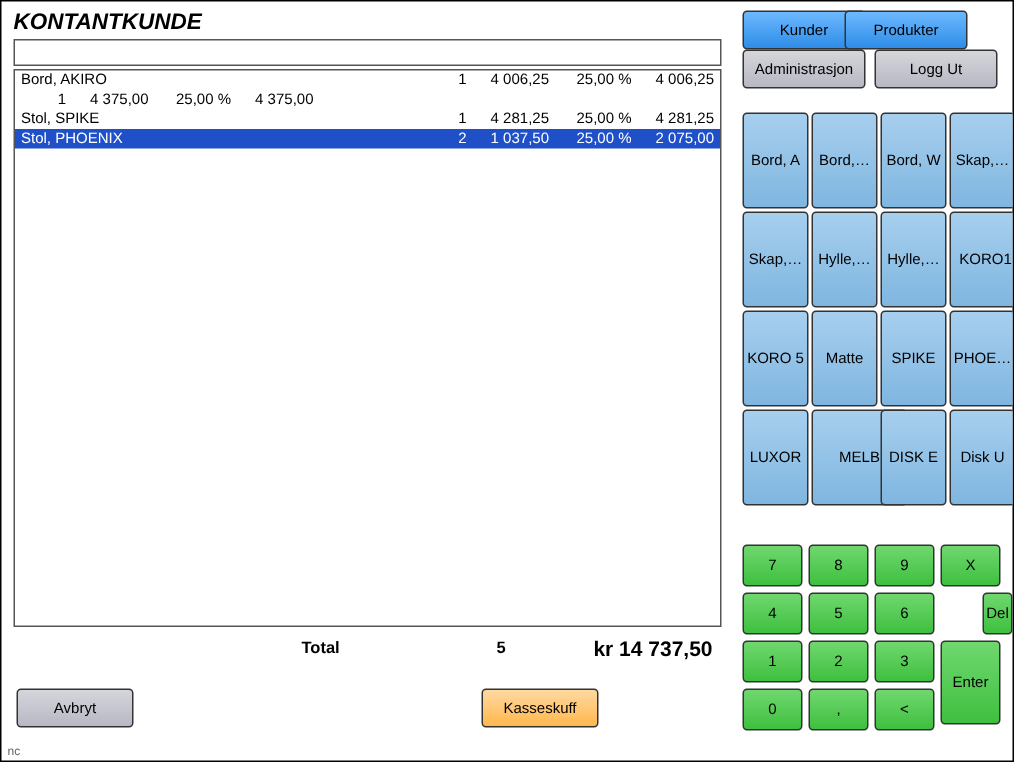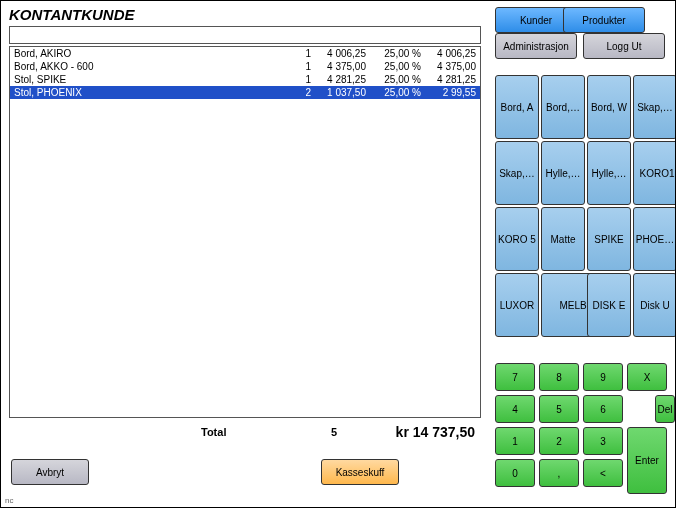--- a/index.html
+++ b/index.html
@@ -34,39 +34,38 @@
  <div class="search" value=""></div>
  <div class="list" id="list">
       <div class="row">
         <span class="c1">Bord, AKIRO</span>
         <span class="c2">1</span>
         <span class="c3">4 006,25</span>
         <span class="c4">25,00 %</span>
         <span class="c5">4 006,25</span>
       </div>
       <div class="row">
-        <span class="c1">Bord, AKKO - 600</span>
         <span class="c2">1</span>
         <span class="c3">4 375,00</span>
         <span class="c4">25,00 %</span>
         <span class="c5">4 375,00</span>
       </div>
       <div class="row">
         <span class="c1">Stol, SPIKE</span>
         <span class="c2">1</span>
         <span class="c3">4 281,25</span>
         <span class="c4">25,00 %</span>
         <span class="c5">4 281,25</span>
       </div>
       <div class="row sel">
         <span class="c1">Stol, PHOENIX</span>
         <span class="c2">2</span>
         <span class="c3">1 037,50</span>
         <span class="c4">25,00 %</span>
-        <span class="c5">2 99,55</span>
+        <span class="c5">2 075,00</span>
       </div>
     </div>
 
  <div class="total-lbl">Total</div>
  <div class="total-qty">5</div>
  <div class="total-amt">kr 14 737,50</div>
 
  <div class="btn btn-gray" style="left:10px;top:458px;width:78px;height:26px">Avbryt</div>
  <div class="btn btn-orange" style="left:320px;top:458px;width:78px;height:26px">Kasseskuff</div>
 
@@ -101,17 +100,17 @@
       <div class="btn btn-green" style="left: 494px; top: 394px; width: 40px; height: 28px;">4</div>
       <div class="btn btn-green" style="left: 538px; top: 394px; width: 40px; height: 28px;">5</div>
       <div class="btn btn-green" style="left: 582px; top: 394px; width: 40px; height: 28px;">6</div>
       <div class="btn btn-green" style="left: 626px; top: 394px; width: 20px; height: 28px; margin-left: 28px;">Del</div>
       <div class="btn btn-green" style="left: 494px; top: 426px; width: 40px; height: 28px;">1</div>
       <div class="btn btn-green" style="left: 538px; top: 426px; width: 40px; height: 28px;">2</div>
       <div class="btn btn-green" style="left: 582px; top: 426px; width: 40px; height: 28px;">3</div>
       <div class="btn btn-green" style="left: 494px; top: 458px; width: 40px; height: 28px;">0</div>
       <div class="btn btn-green" style="left: 538px; top: 458px; width: 40px; height: 28px;">,</div>
       <div class="btn btn-green" style="left: 582px; top: 458px; width: 40px; height: 28px;">&lt;</div>
-      <div class="btn btn-green" style="left: 626px; top: 426px; width: 40px; height: 67px;">Enter</div>
+      <div class="btn btn-green" style="left: 626px; top: 426px; width: 40px; height: 56px;">Enter</div>
     </div>
 
  <div class="status">nc</div>
 </div>
 
 </body></html>

